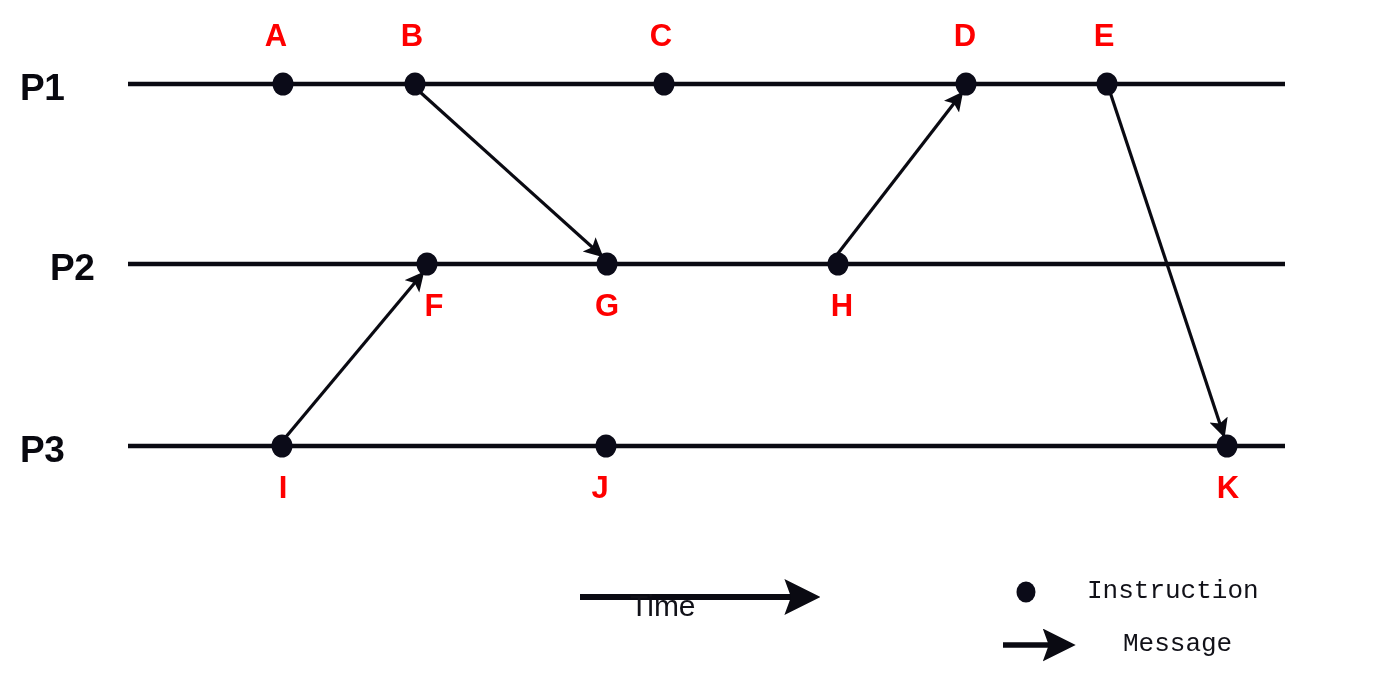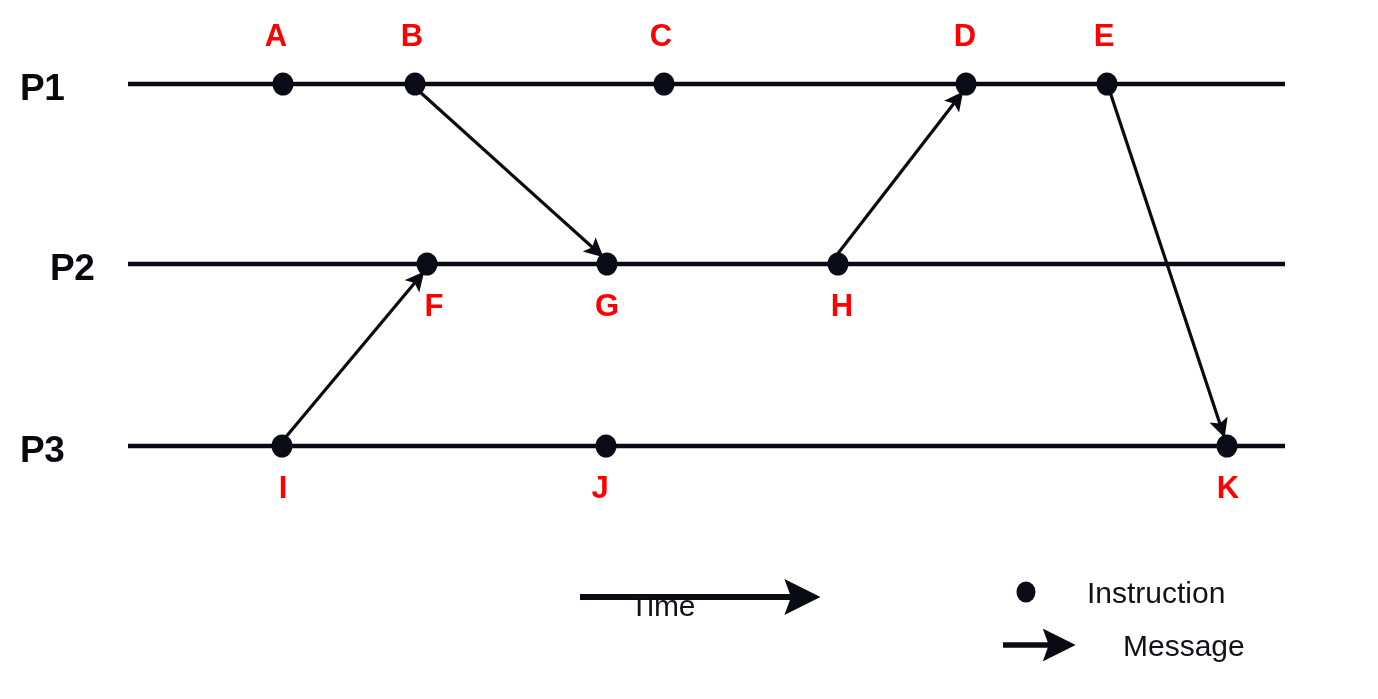--- a/index.html
+++ b/index.html
@@ -34,23 +34,23 @@
   .time-label{
     position:absolute;
     font-family:"Liberation Sans", sans-serif;
     font-weight:normal;
     font-size:30px;
     color:#111118;
     white-space:nowrap;
   }
   .legend-text{
     position:absolute;
-    font-family:Liberation Sans, sans-serif;
+    font-family:Liberation Mono, monospace;
     font-weight:normal;
-    font-size:30px;
+    font-size:26px;
     color:#111118;
     white-space:nowrap;
   }
 </style>
 </head>
 <body>
 
 <div id="stage">
 
   <svg id="diagram" viewBox="0 0 1378 699">

